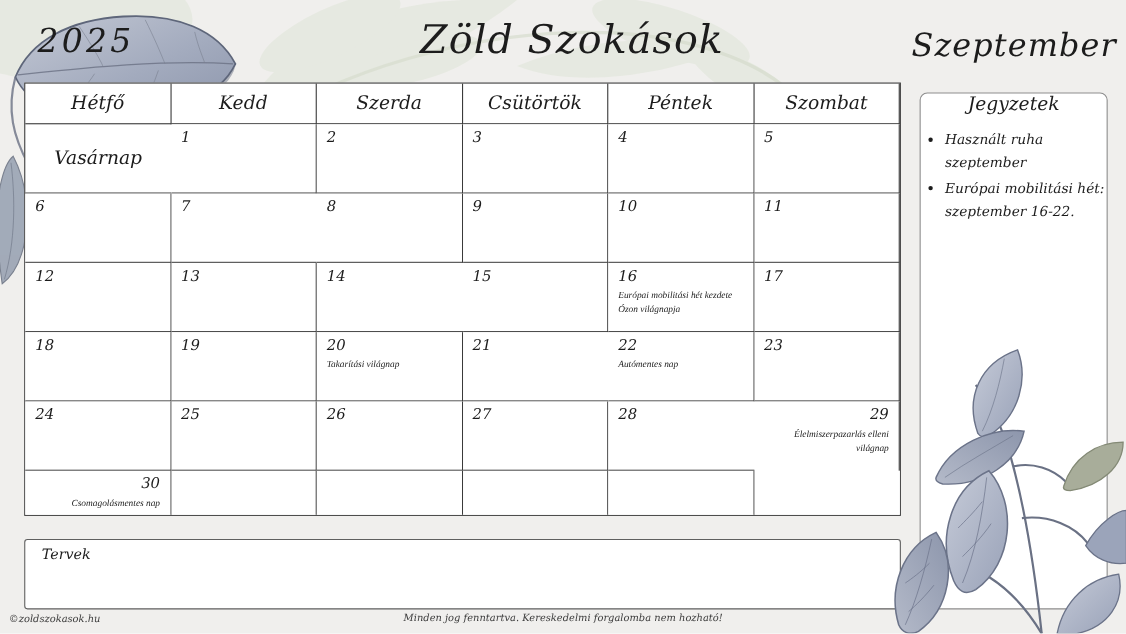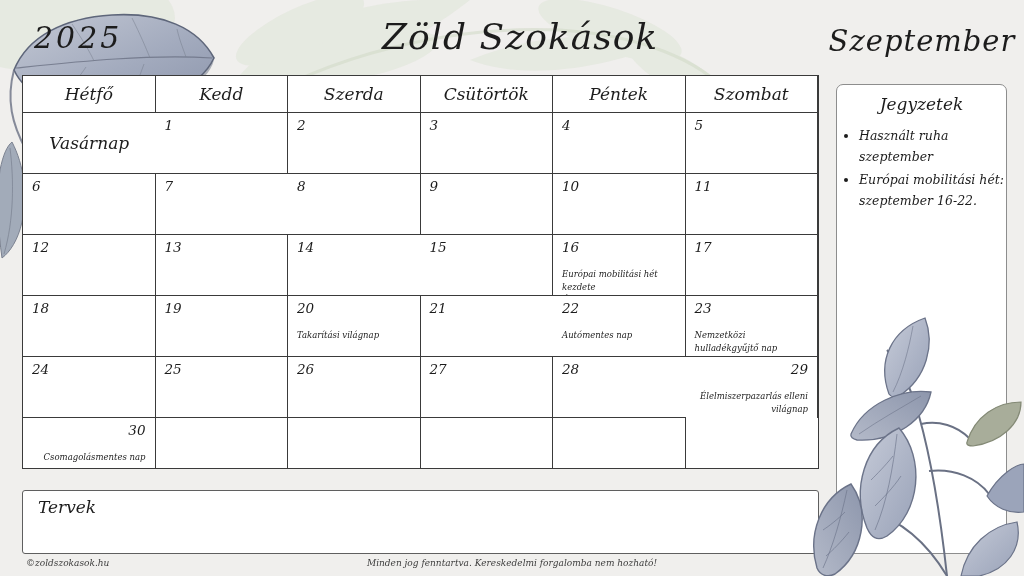--- a/index.html
+++ b/index.html
@@ -27,40 +27,40 @@
     position:absolute; left:22px; top:75px; width:797px; height:394px;
     display:grid; grid-template-columns:repeat(6,1fr); grid-template-rows:37px repeat(5,1fr);
     background:#ffffff; border:1.5px solid #3a3a3a; box-sizing:border-box; z-index:2;
   }
   .calendar > div { border-right:1px solid #3a3a3a; border-bottom:1px solid #3a3a3a; box-sizing:border-box; overflow:hidden; }
   .calendar > div:nth-child(7n) { border-right:none; }
   .calendar > div:nth-child(n+36) { border-bottom:none;text-align:right; }
   .wd { display:flex; align-items:center; justify-content:center; font-style:italic; font-size:17px; }
   .cell { padding:4px 9px; background:#fff; }
   .daynum { font-style:italic; font-size:13.5px; display:block; }
-  .events { margin-top:13px; font-style:italic; font-size:8.5px; line-height:1.55; color:#222; }
+  .events { margin-top:3px; font-style:italic; font-size:8.5px; line-height:1.55; color:#222;font-family:Liberation Serif, serif; }
 
   
   .notes {
     position:absolute; left:836px; top:84px; width:171px; height:470px;
     background:#fff; border:1px solid #8d8d8d; border-radius:7px; box-sizing:border-box; z-index:3;
   }
-  .notes-title { text-align:center; font-style:italic; font-size:17px; margin-top:9px; }
+  .notes-title { text-align:center; font-style:italic; font-size:17px; }
   .notes-list { margin:12px 0 4px 6px; padding-left:16px; }
   .notes-list li { font-style:italic; font-size:12.5px; line-height:1.65; margin-bottom:3px; }
 
   
   .plans {
     position:absolute; left:22px; top:490px; width:797px; height:64px;
     background:#fff; border:1px solid #5f5f5f; border-radius:3px; box-sizing:border-box; z-index:2;
   }
-  .plans-title { font-style:italic; font-size:17px; margin:6px 0 0 15px; }
-
-  
-  .footer-copy  { position:absolute; left:26px; top:558px; font-size:9px; font-style:italic; color:#3c3c3c; z-index:2; }
+  .plans-title { font-style:italic; font-size:13px; margin:6px 0 0 15px; }
+
+  
+  .footer-copy  { position:absolute; left:8px; top:558px; font-size:9px; font-style:italic; color:#3c3c3c; z-index:2; }
   .footer-rights{ position:absolute; left:512px; top:558px; transform:translateX(-50%); font-size:9px; font-style:italic; color:#3c3c3c; z-index:2; white-space:nowrap; }
 </style>
 </head>
 <body>
 
 <svg class="bg-foliage" width="1024" height="576" viewBox="0 0 1024 576">
   <g fill="#dfe5d8" opacity="0.55">
     <ellipse cx="55" cy="18" rx="120" ry="55"></ellipse>
     <path d="M225,95 C260,40 330,5 420,0 L470,0 C420,40 330,85 260,100 Z"></path>
     <ellipse cx="300" cy="30" rx="70" ry="22" transform="rotate(-25 300 30)"></ellipse>
@@ -178,23 +178,20 @@
       <span class="daynum">21</span>
     </div>
     <div class="cell">
       <span class="daynum">22</span>
       <div class="events">
         <div>Autómentes nap</div>
       </div>
     </div>
     <div class="cell">
       <span class="daynum">23</span>
-      <div class="events">
-        <div>Nemzetközi hulladékgyűjtő nap</div>
-      </div>
     </div>
     <div class="cell">
       <span class="daynum">24</span>
     </div>
     <div class="cell">
       <span class="daynum">25</span>
     </div>
     <div class="cell">
       <span class="daynum">26</span>
     </div>

